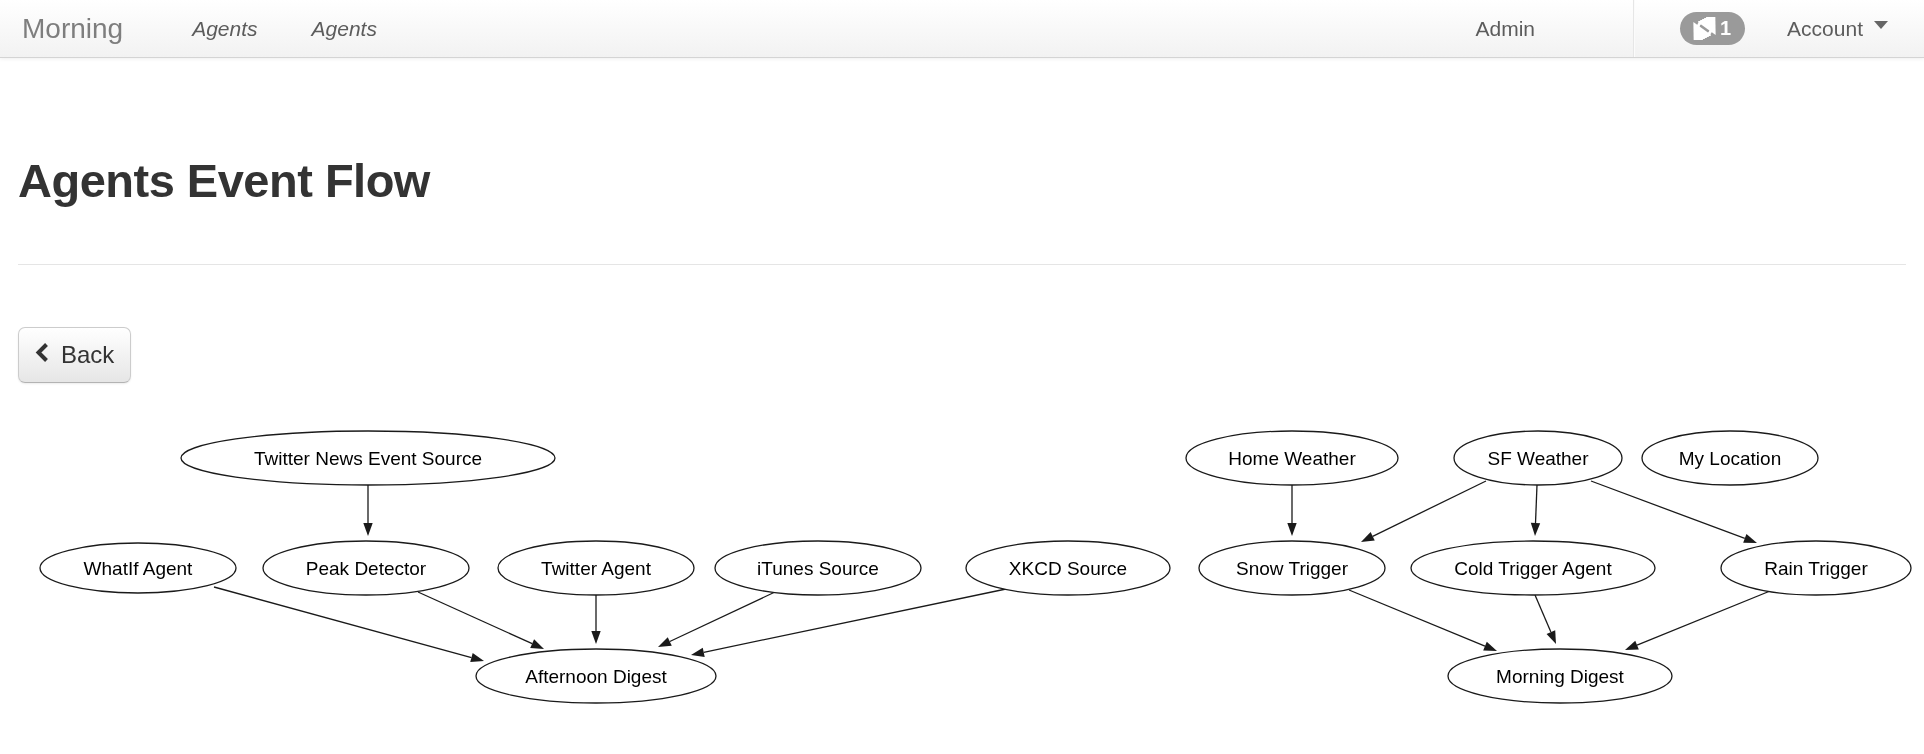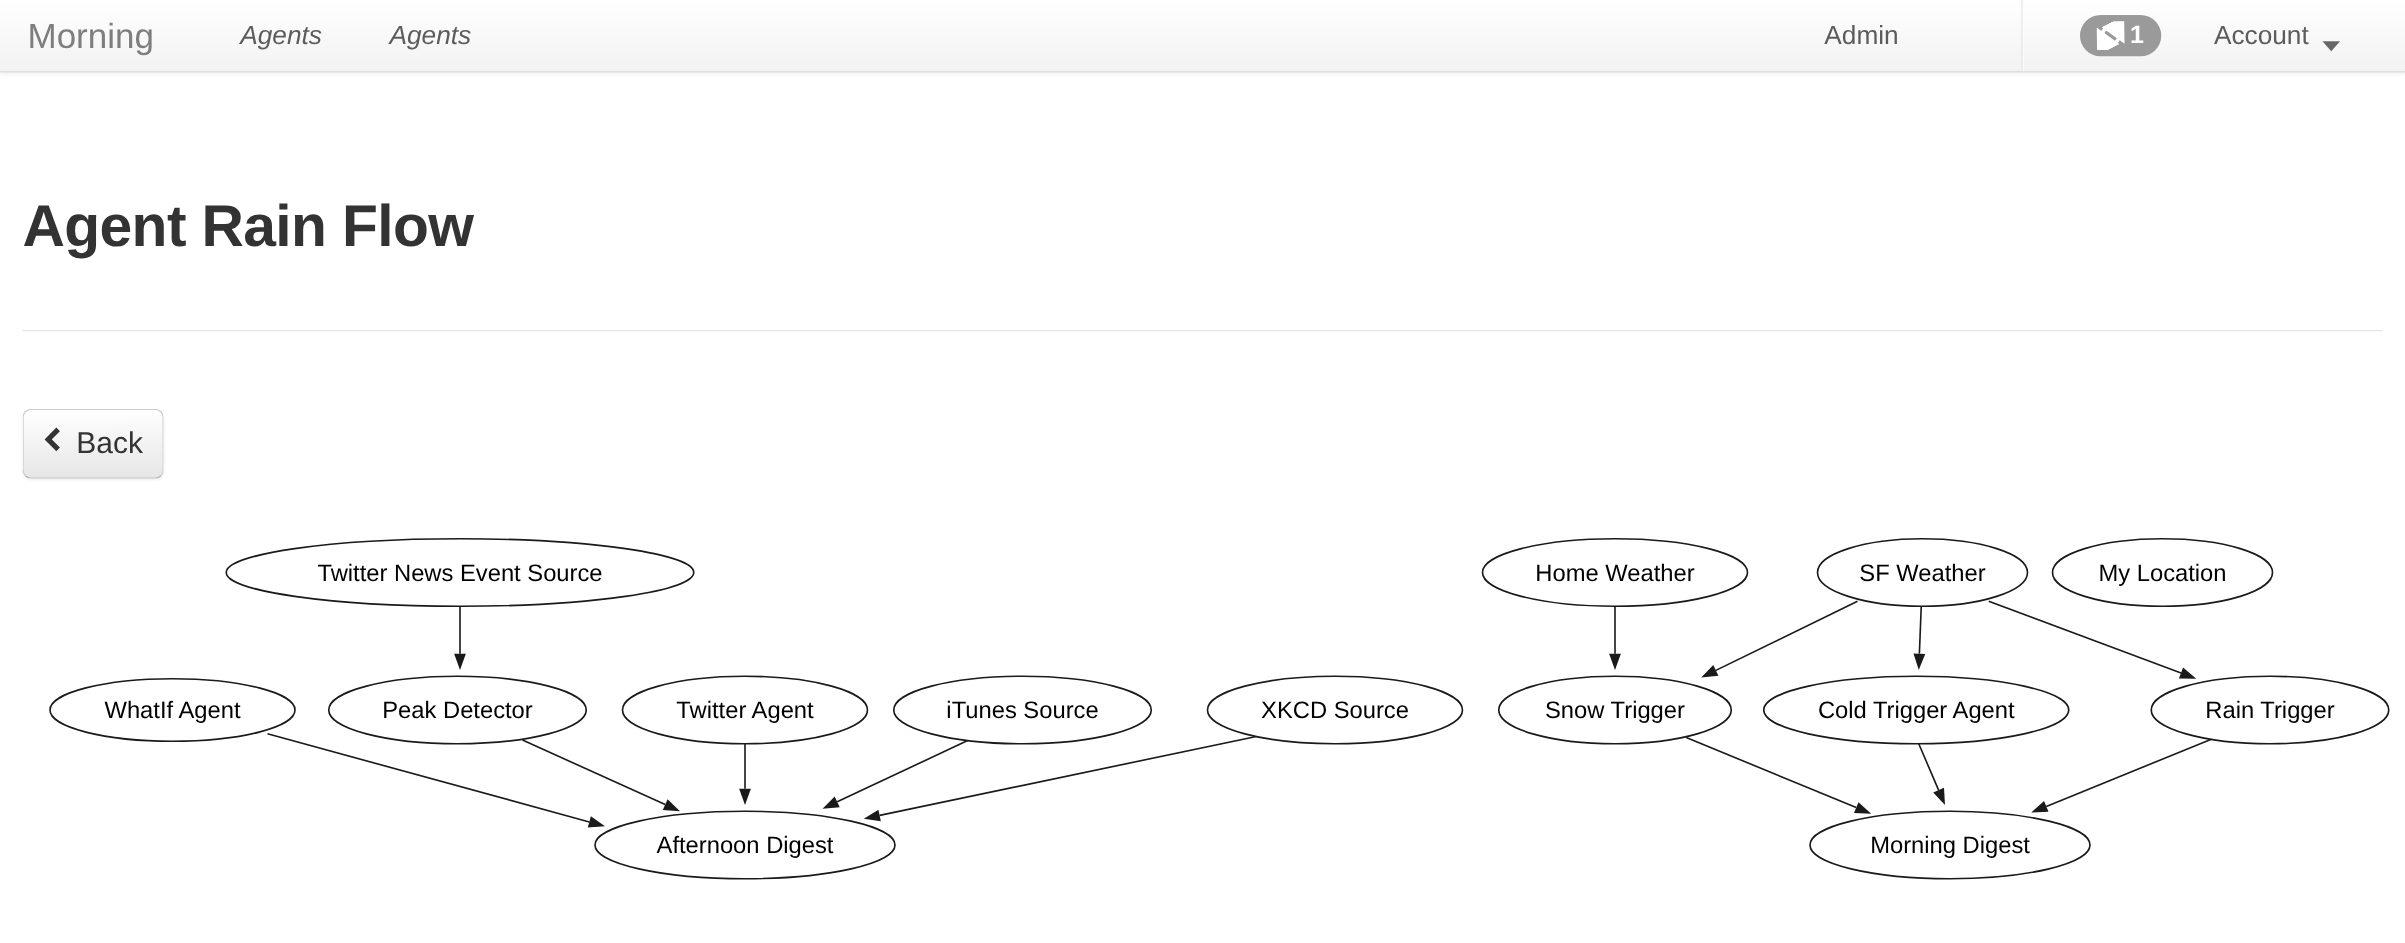--- a/index.html
+++ b/index.html
@@ -21,31 +21,31 @@
   .brand {
     font-size:28px; color:#7e7e7e; text-decoration:none;
     padding:0 24px 0 22px; line-height:58px;
   }
   .nav-left { display:flex; list-style:none; margin:0 0 0 18px; padding:0; height:100%; }
   .nav-left li { height:100%;font-style:italic; }
   .nav-left a {
     display:flex; align-items:center; height:100%;
     padding:0 27px; font-size:21px; color:#5c5c5c; text-decoration:none;
   }
-  .nav-right { margin-left:auto; display:flex; align-items:center; height:100%; padding-right:52px; }
+  .nav-right { margin-left:auto; display:flex; align-items:center; height:100%; padding-right:36px; }
   .admin-link { font-size:21px; color:#5c5c5c; text-decoration:none; }
   .vdivider { width:1px; height:100%; background:#e6e6e6; box-shadow:1px 0 0 #fbfbfb; margin-left:98px; }
   .jobs-badge {
     margin-left:46px; background:#9a9a9a; border-radius:17px; height:33px;
     display:flex; align-items:center; padding:0 14px 0 13px; text-decoration:none;
   }
   .jobs-count { color:#ffffff; font-size:20px; font-weight:bold; margin-left:4px; }
   .account {
     margin-left:42px; font-size:21px; color:#5c5c5c; text-decoration:none;
-    display:flex; align-items:flex-end;
+    display:flex; align-items:flex-start;
   }
   .caret {
     width:0; height:0; margin:4px 0 0 11px;
     border-left:7px solid transparent; border-right:7px solid transparent;
     border-top:8px solid #666666;
   }
 
   
   main { padding:0 18px; }
   h1.page-title {
@@ -99,21 +99,21 @@
       <span class="jobs-count">1</span>
     </a>
     <a class="account" href="#">
       <span>Account</span>
       <span class="caret"></span>
     </a>
   </div>
 </nav>
 
 <main>
-  <h1 class="page-title">Agent Rain Flow</h1>
+  <h1 class="page-title">Agents Event Flow</h1>
   <hr class="rule">
   <a class="back-btn" href="#">
     <span class="chev">
       <svg width="14" height="21" viewBox="0 0 14 21">
         <path d="M11.5 2.5 L3.5 10.5 L11.5 18.5" stroke="#333333" stroke-width="4" fill="none" stroke-linejoin="miter"></path>
       </svg>
     </span>
     <span>Back</span>
   </a>
   <svg class="graph" id="graph-svg" width="1924" height="300" viewBox="0 415 1924 300">

